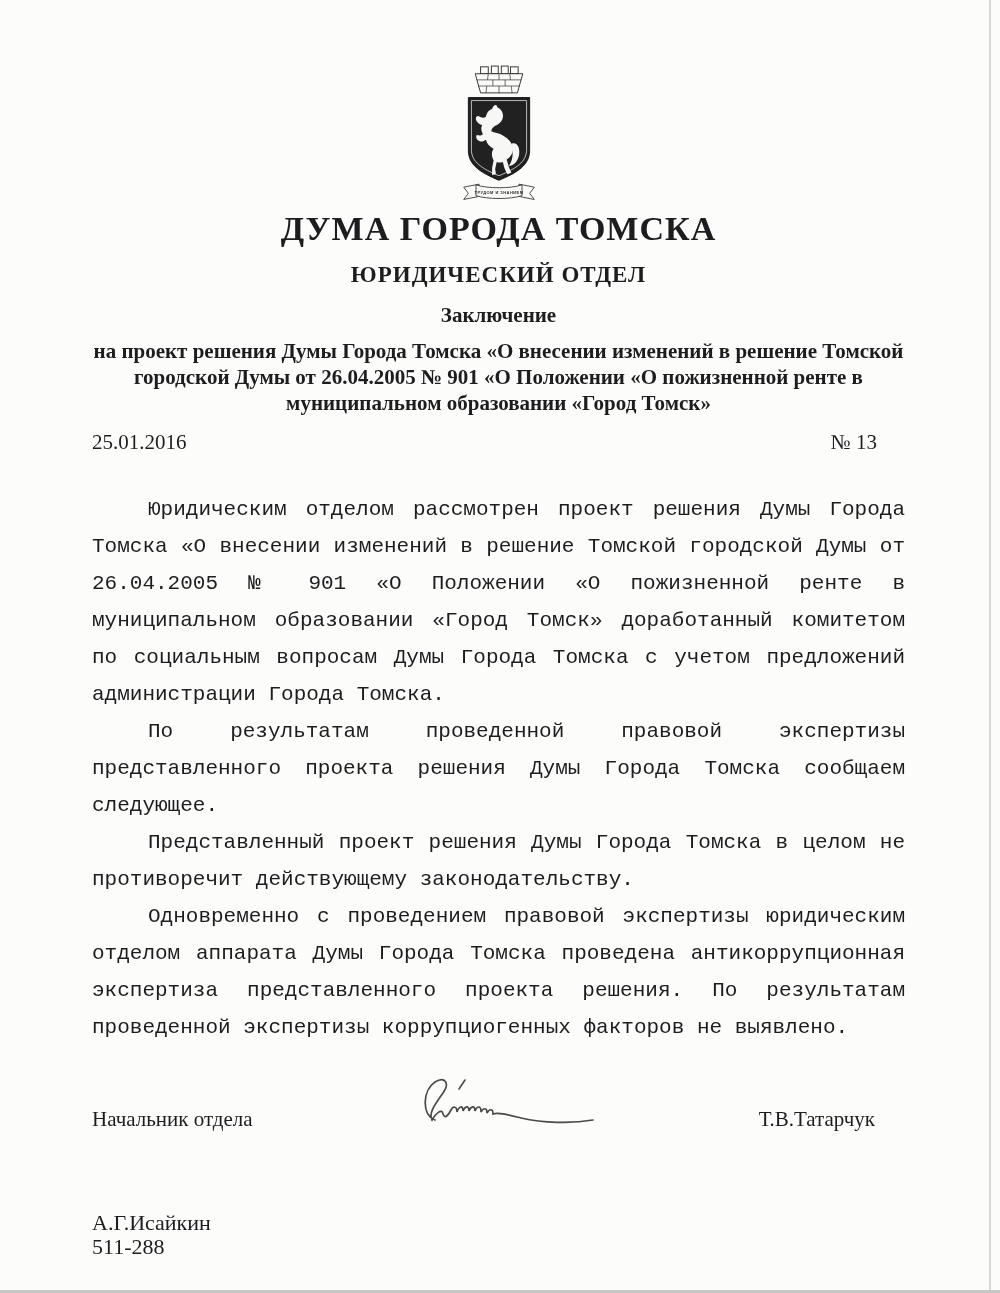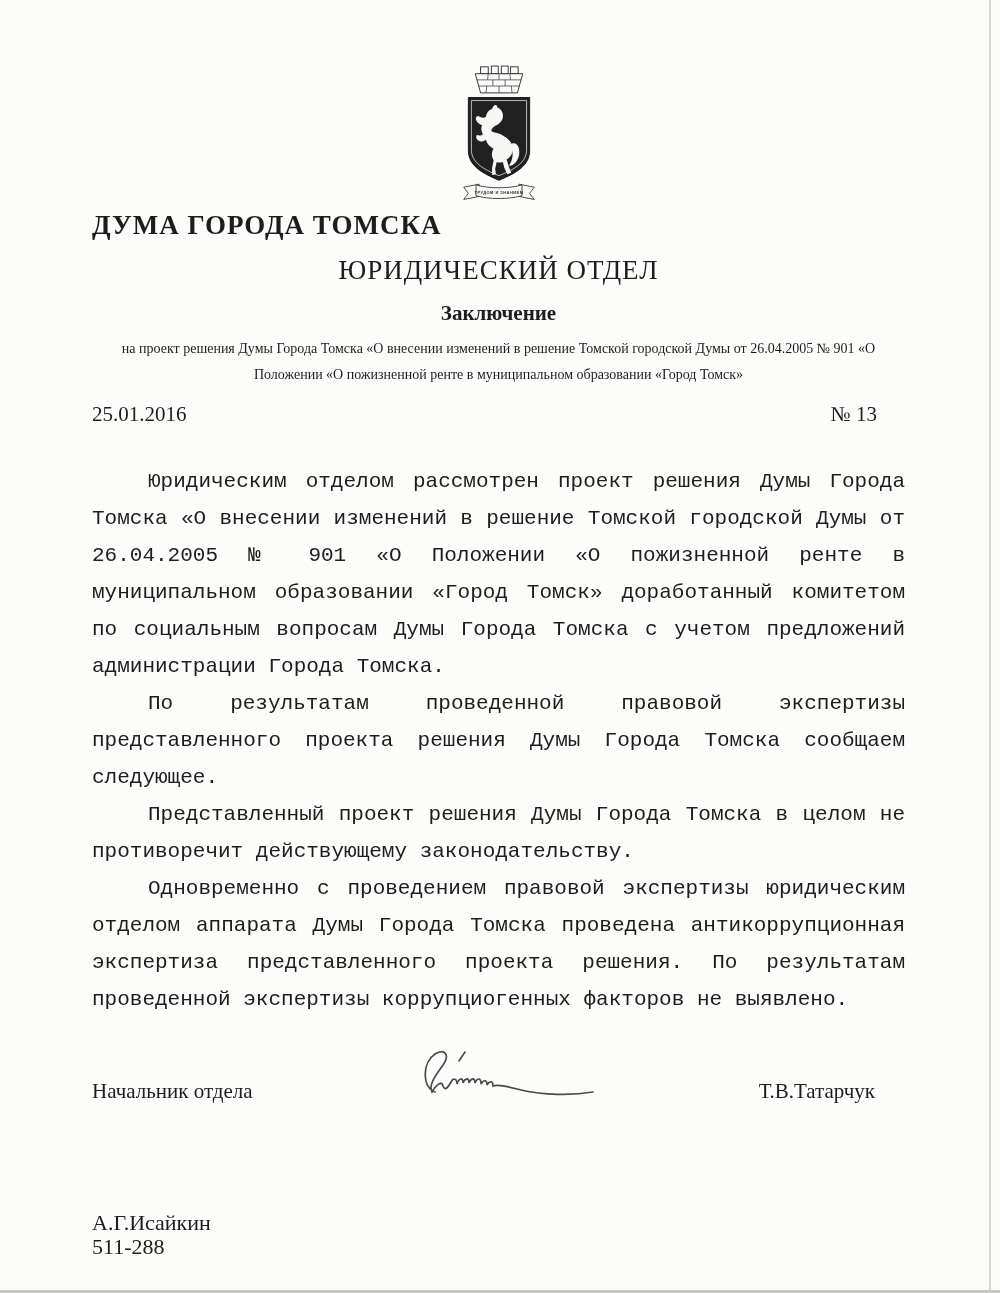--- a/index.html
+++ b/index.html
@@ -33,44 +33,44 @@
   .content {
     position: relative;
     padding: 62px 95px 0 92px;
   }
   .emblem-wrap {
     text-align: center;
     line-height: 0;
   }
   .org-name {
     margin: 8px 0 0 0;
-    text-align: left;
-    font-size: 27px;
+    text-align: center;
+    font-size: 34px;
     font-weight: bold;
     letter-spacing: 1px;
   }
   .dept-name {
     margin: 14px 0 0 0;
     text-align: center;
-    font-size: 27px;
-    font-weight: normal;
+    font-size: 23px;
+    font-weight: bold;
     letter-spacing: 1px;
   }
   .doc-title {
     margin: 15px 0 0 0;
     text-align: center;
     font-size: 21px;
     font-weight: bold;
   }
   .subject {
     margin: 10px auto 0 auto;
     max-width: 812px;
     text-align: center;
-    font-size: 14px;
-    font-weight: normal;
+    font-size: 21px;
+    font-weight: bold;
     line-height: 26px;
   }
   .ref-row {
     display: flex;
     justify-content: space-between;
     align-items: flex-end;
     margin-top: 14px;
     font-size: 21px;
   }
   .ref-number { padding-right: 28px; }

